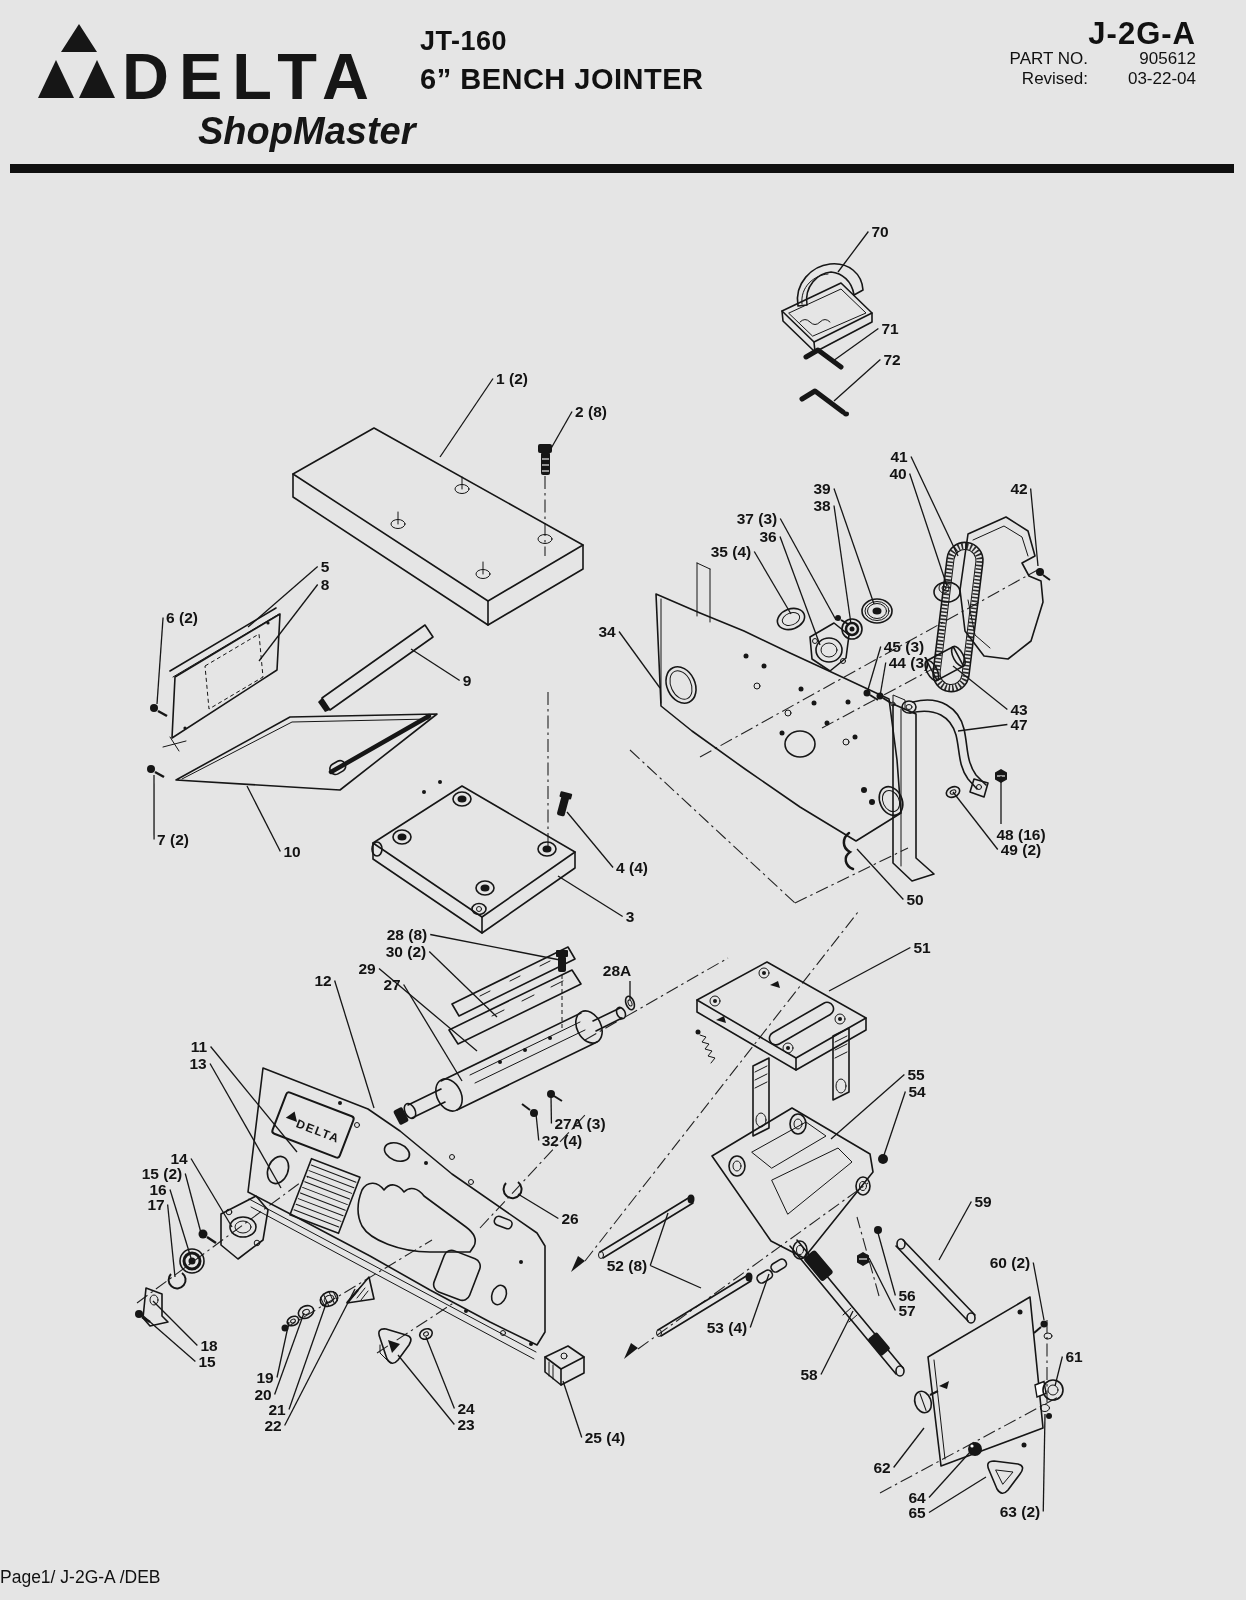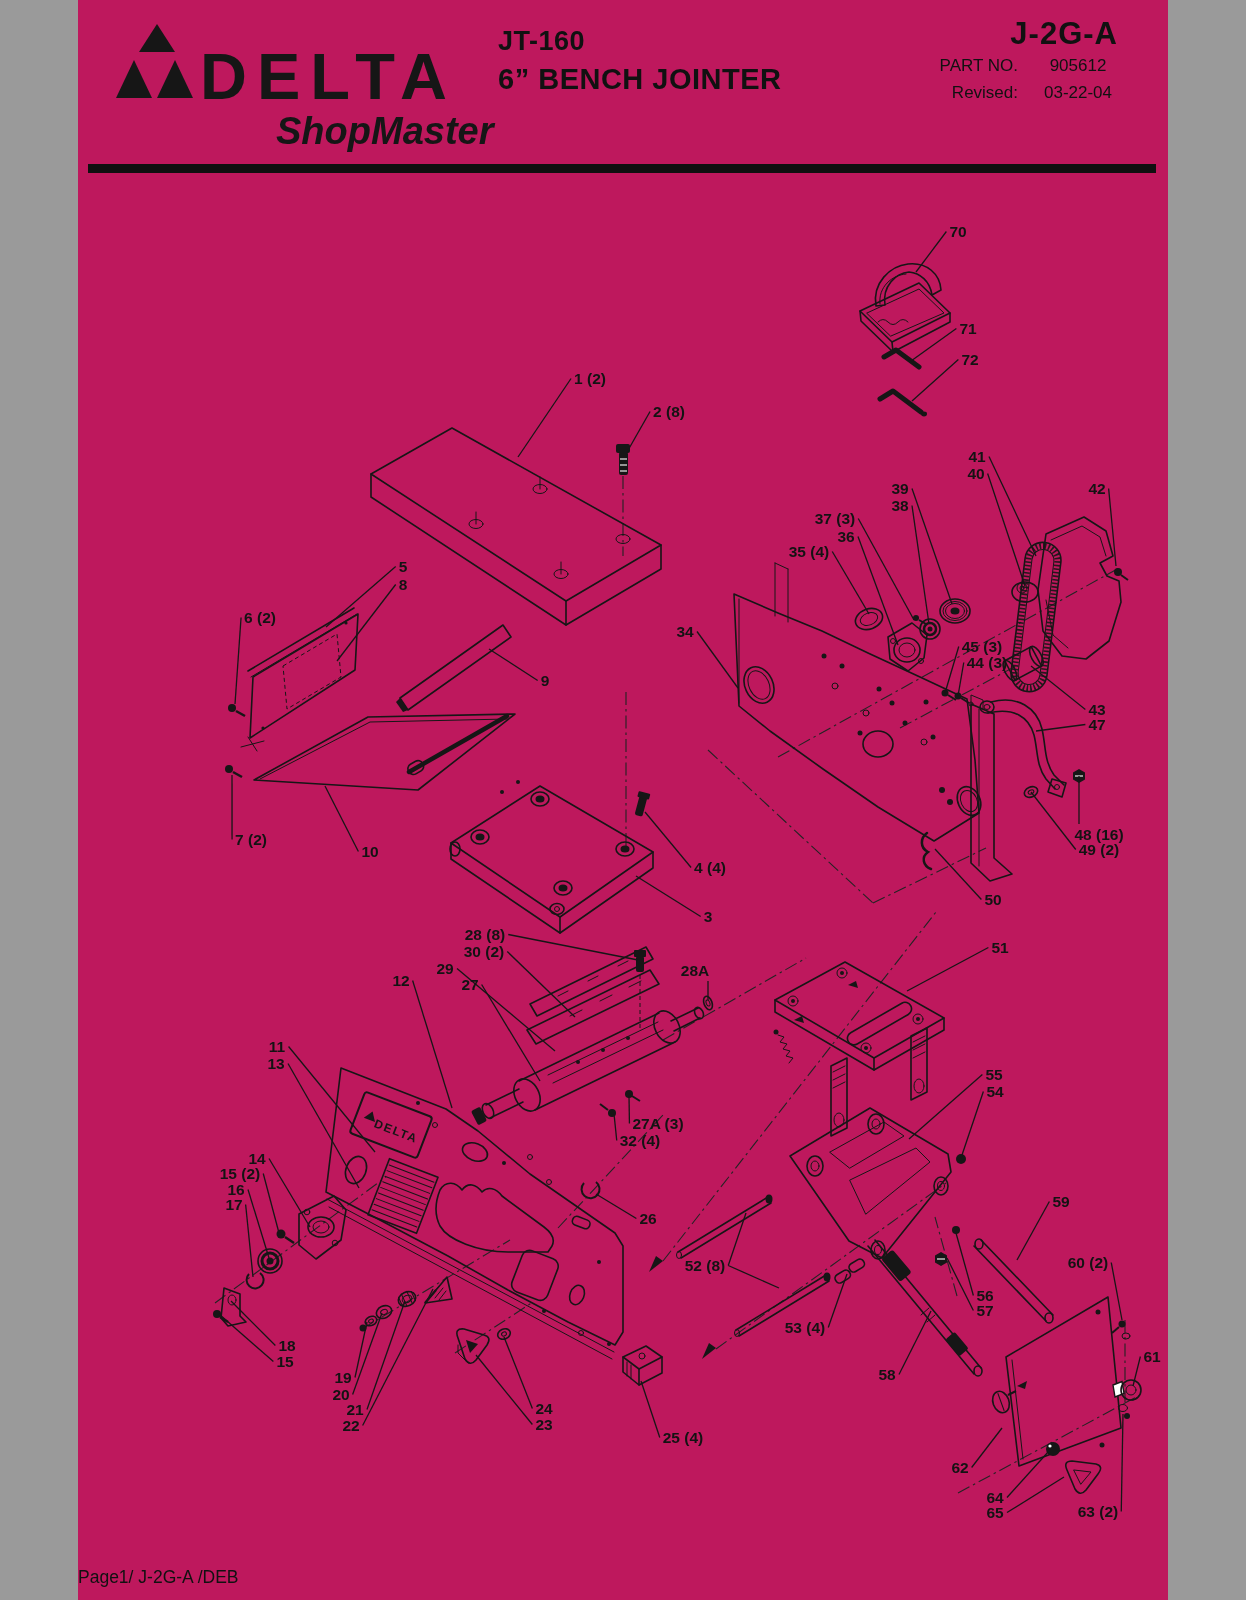--- a/index.html
+++ b/index.html
@@ -1,27 +1,27 @@
 <!DOCTYPE html>
 <html><head>
 <meta charset="utf-8">
 <style>
   html,body{margin:0;padding:0;background:#9a9a9a;}
-  .page{position:relative;width:1090px;height:1600px;margin:0 auto;background:#be185d;
+  .page{position:relative;width:1246px;height:1600px;margin:0 auto;background:#e5e5e5;
         font-family:"Liberation Sans",sans-serif;color:#111;overflow:hidden;}
   
   .hdr{position:absolute;left:0;top:0;width:100%;height:164px;z-index:2;}
   .logo{position:absolute;left:16px;top:8px;}
   .titleblk{position:absolute;left:420px;top:26px;width:440px;}
   .model{font-size:27px;font-weight:700;letter-spacing:.5px;}
   .product{font-size:29px;font-weight:700;margin-top:6px;letter-spacing:.5px;}
   .codeblk{position:absolute;right:50px;top:18px;text-align:right;}
   .doccode{font-size:31px;font-weight:700;letter-spacing:1px;line-height:1;}
-  .crow{display:flex;justify-content:flex-end;gap:20px;font-size:17px;margin-top:7px;padding-left:12px;}
-  .crow .rvalue{width:80px;text-align:center;}
+  .crow{display:flex;justify-content:flex-end;gap:28px;font-size:17px;padding-left:12px;}
+  .crow .rvalue{width:80px;text-align:right;}
   .rule{position:absolute;left:10px;right:12px;top:164px;height:9px;background:#101010;z-index:2;}
   
   .ftr{position:absolute;left:0;bottom:12px;width:1160px;text-align:left;font-size:17.5px;z-index:2;}
   
   .ln{fill:none;stroke:#161616;stroke-width:1.6;stroke-linecap:round;stroke-linejoin:round}
   .thin{fill:none;stroke:#161616;stroke-width:1;stroke-linecap:round;stroke-linejoin:round}
   .cl{fill:none;stroke:#242424;stroke-width:1.1;stroke-dasharray:13 4 2.5 4}
   .dsh{fill:none;stroke:#161616;stroke-width:1;stroke-dasharray:4 3}
   .fl{fill:#161616;stroke:none}
   .whl{stroke:#fff;stroke-width:1.1}

